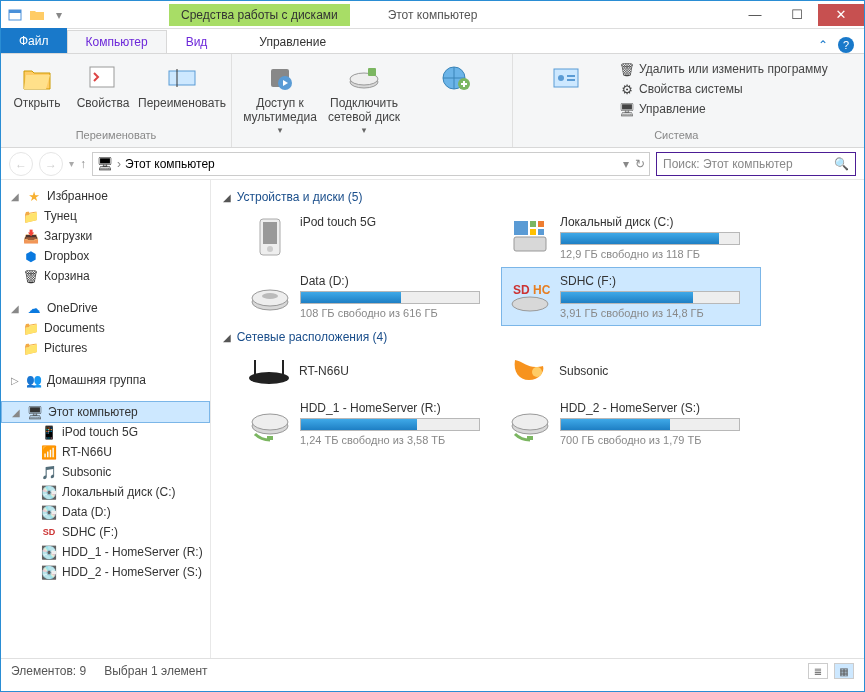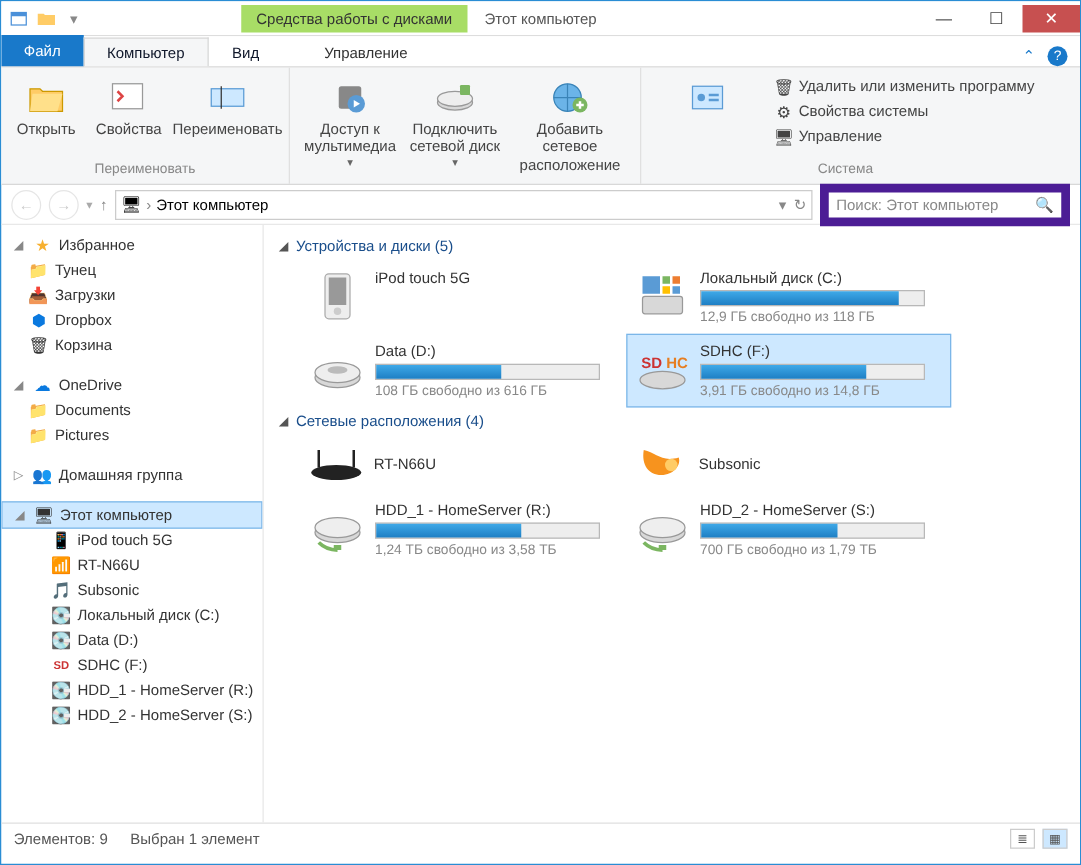--- a/index.html
+++ b/index.html
@@ -1,45 +1,45 @@
 <!DOCTYPE html>
 <html><head>
 <meta charset="utf-8">
 <style>
 * { margin:0; padding:0; box-sizing:border-box; font-family:"Segoe UI",Tahoma,sans-serif; font-size:12px; }
 body { width:865px; height:692px; background:#fff; overflow:hidden; border:1px solid #2a8dd4; }
 .titlebar { height:28px; background:#fff; display:flex; align-items:center; border-bottom:1px solid #ddd; }
 .qat { display:flex; gap:6px; padding:0 6px; align-items:center; }
 .qat-icon { width:16px; height:16px; display:flex; align-items:center; justify-content:center; cursor:pointer; }
-.context-tab-wrap { margin-left:120px; }
+.context-tab-wrap { margin-left:96px; }
 .context-tab { background:#a8dd66; padding:4px 12px; color:#333; }
 .title-text { position:absolute; left:50%; transform:translateX(-50%); color:#555; font-size:12px; }
 .win-controls { margin-left:auto; display:flex; }
 .win-btn { width:42px; height:22px; display:flex; align-items:center; justify-content:center; cursor:pointer; font-size:13px; }
 .win-btn.close { background:#c75050; color:#fff; width:46px; }
 .win-btn:not(.close) { color:#444; }
 .tabbar { height:25px; background:#fff; display:flex; align-items:flex-end; border-bottom:1px solid #d8d8d8; position:relative; }
 .file-tab { background:#1979ca; color:#fff; padding:4px 18px; height:25px; display:flex; align-items:center; }
-.tab { padding:4px 18px; color:#0f172a; cursor:pointer; border:1px solid transparent; border-bottom:none; }
+.tab { padding:4px 18px; color:#6d28d9; cursor:pointer; border:1px solid transparent; border-bottom:none; }
 .tab.active { background:#f5f6f7; border-color:#d8d8d8; }
 .tab.context { color:#333; margin-left:14px; }
 .tab-right { margin-left:auto; display:flex; gap:10px; padding-right:10px; color:#1979ca; align-items:center; }
 .ribbon { height:94px; background:#f5f6f7; display:flex; border-bottom:1px solid #d8d8d8; }
 .ribbon-group { display:flex; flex-direction:column; padding:4px 8px; border-right:1px solid #e0e0e0; }
 .ribbon-items { display:flex; gap:4px; flex:1; }
 .ribbon-big { display:flex; flex-direction:column; align-items:center; justify-content:flex-start; width:68px; padding-top:4px; cursor:pointer; text-align:center; line-height:1.2; color:#444; }
 .ribbon-big .ricon { width:32px; height:32px; margin-bottom:2px; display:flex; align-items:center; justify-content:center; }
 .ribbon-small-col { display:flex; flex-direction:column; gap:2px; padding-top:2px; }
 .ribbon-small { display:flex; align-items:center; gap:4px; padding:1px 4px; cursor:pointer; color:#444; white-space:nowrap; }
 .ribbon-group-label { text-align:center; color:#888; font-size:11px; padding-bottom:2px; }
 .navbar { height:32px; display:flex; align-items:center; gap:6px; padding:0 8px; border-bottom:1px solid #e8e8e8; }
 .nav-btn { width:24px; height:24px; border:1px solid #ccc; border-radius:12px; display:flex; align-items:center; justify-content:center; color:#999; cursor:pointer; }
 .nav-btn.disabled { opacity:.5; }
 .loc-bar { flex:1; height:24px; border:1px solid #ccc; display:flex; align-items:center; padding:0 4px; gap:4px; }
-.search-box { width:200px; height:24px; border:7px solid #4c1d95; display:flex; align-items:center; padding:10px 6px; color:#888; justify-content:space-between; }
+.search-box { width:200px; height:24px; border:1px solid #4c1d95; display:flex; align-items:center; padding:10px 6px; color:#888; justify-content:space-between; }
 .body-area { display:flex; height:478px; }
 .tree { width:210px; border-right:1px solid #e8e8e8; padding:6px 0; overflow:hidden; }
 .tree-item { display:flex; align-items:center; gap:5px; padding:2px 0 2px 22px; cursor:pointer; color:#333; white-space:nowrap; }
 .tree-item.root { padding-left:10px; }
 .tree-item.l2 { padding-left:40px; }
 .tree-item .exp { width:10px; color:#888; font-size:10px; }
 .tree-item.sel { background:#cde8ff; border:1px solid #7bb6e8; margin:-1px 0; }
 .tree-sep { height:12px; }
 .ticon { width:16px; height:16px; display:flex; align-items:center; justify-content:center; font-size:13px; }
 .content { flex:1; padding:6px 12px; overflow:auto; }
@@ -160,21 +160,20 @@
       </div>
       <div class="ribbon-big" style="width:96px">
         <span class="ricon">
             <svg width="32" height="28">
               <circle cx="14" cy="14" r="11" fill="#6bb4e8" stroke="#3a84b8"></circle>
               <path d="M14 3v22M3 14h22" stroke="#3a84b8"></path>
               <circle cx="24" cy="20" r="6" fill="#7bb661"></circle>
               <path d="M24 17v6M21 20h6" stroke="#fff" stroke-width="2"></path>
             </svg>
           </span>
-        <span>Добавить сетевое расположение</span>
       </div>
     </div>
   </div>
   <div class="ribbon-group" style="border-right:none">
     <div class="ribbon-items">
       <div class="ribbon-big" style="width:90px">
         <span class="ricon">
             <svg width="30" height="30">
               <rect x="3" y="6" width="24" height="18" fill="#cde8ff" stroke="#5a9bd5"></rect>
               <circle cx="10" cy="15" r="3" fill="#5a9bd5"></circle>

